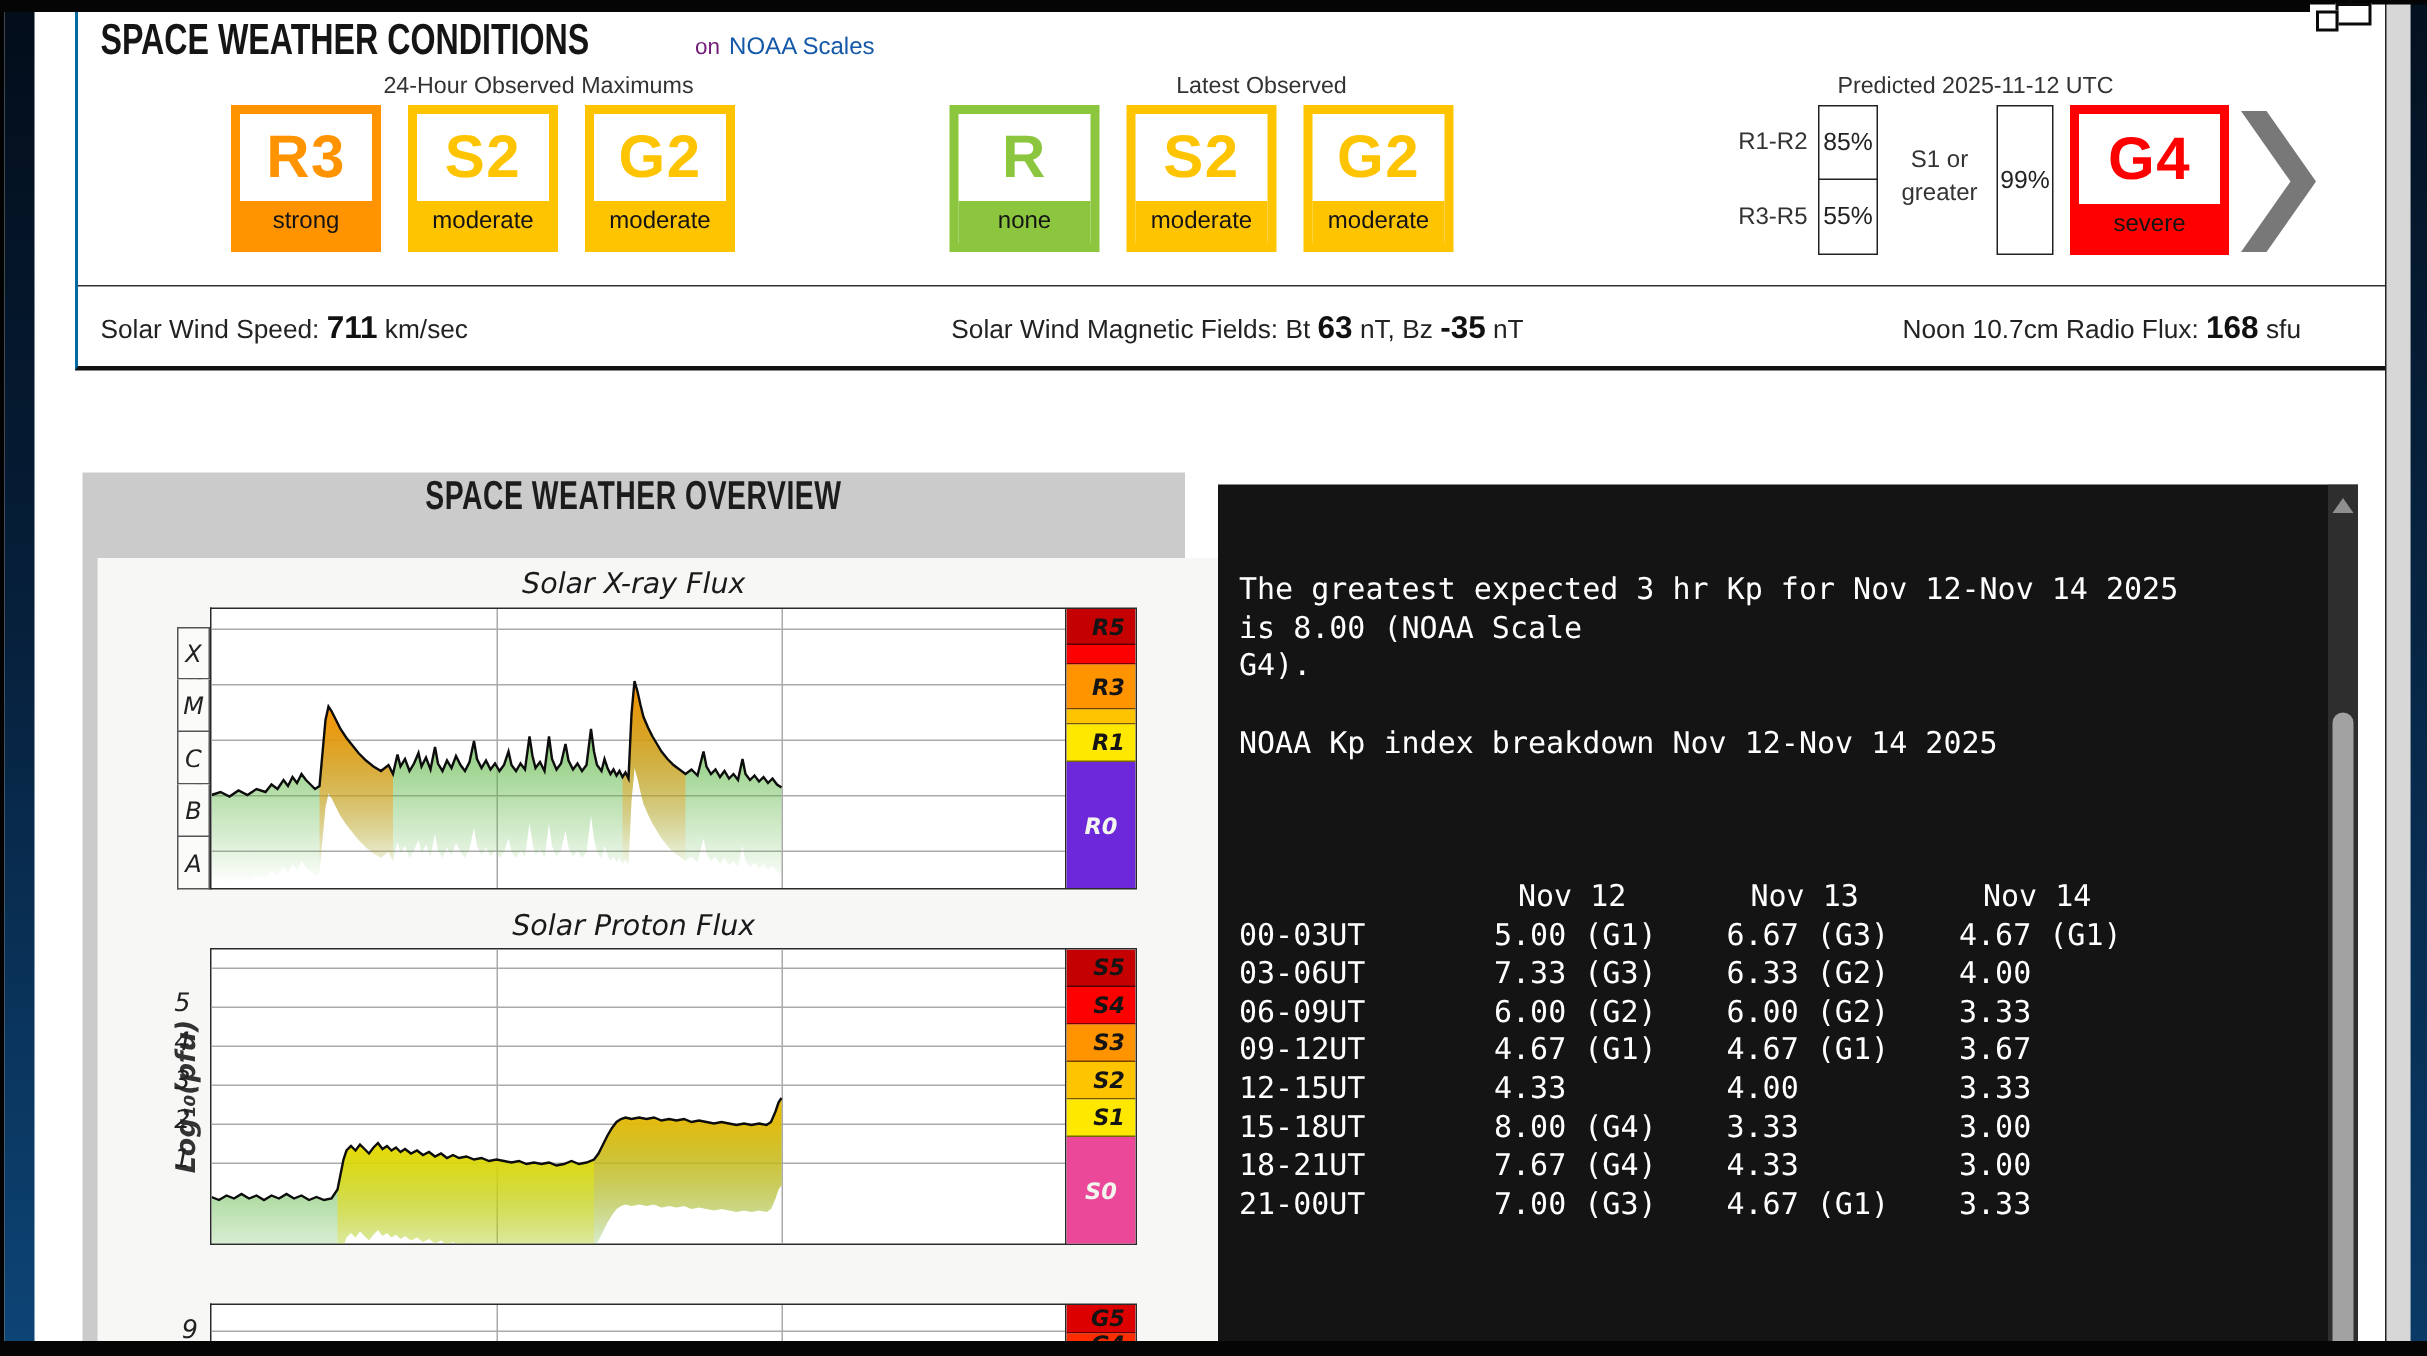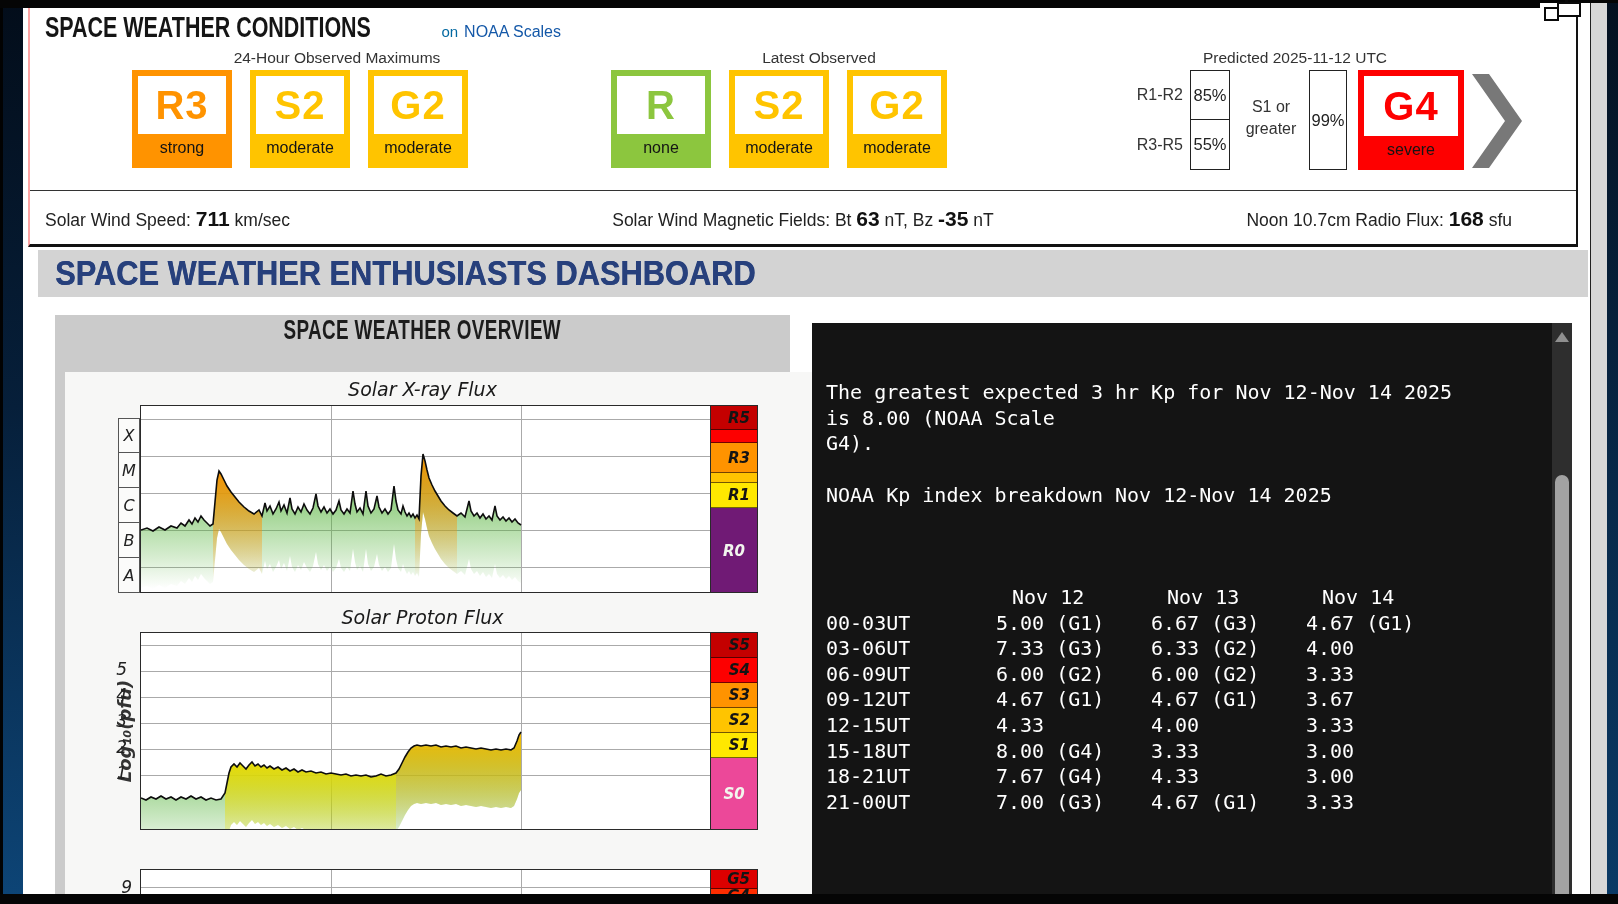--- a/index.html
+++ b/index.html
@@ -15,25 +15,25 @@
   .frame-right { position:absolute; left:1607px; top:0; width:11px; height:904px; background:linear-gradient(#04101f,#07294a 55%,#0a3a66); z-index:59; }
   .browser-scrollbar { position:absolute; left:1590px; top:0; width:17px; height:904px; background:#d7d7d7; border-left:1px solid #222; z-index:58; }
 
   
   .popout { position:absolute; left:1544px; top:0; width:42px; height:24px; z-index:61; }
   .popout .big { position:absolute; left:13px; top:2px; width:24px; height:15px; border:2.5px solid #0a0a0a; background:#fff; }
   .popout .tick { position:absolute; left:21px; top:0; width:2.5px; height:4px; background:#0a0a0a; }
   .popout .small { position:absolute; left:0; top:7px; width:15px; height:14px; border:2.5px solid #0a0a0a; background:#fff; }
 
   
-  .banner { position:absolute; left:28px; top:8px; width:1550px; height:239px; background:#fff;
-            border-left:2px solid #fca5a5; border-right:2px solid #121212; border-bottom:3px solid #121212; z-index:10; }
+  .banner { position:absolute; left:50px; top:8px; width:1550px; height:239px; background:#fff;
+            border-left:2px solid #0369a1; border-right:2px solid #121212; border-bottom:3px solid #121212; z-index:10; }
   .banner-title-row { position:absolute; left:15px; top:3px; height:34px; display:flex; align-items:baseline; }
   .banner-title { font-size:29px; font-weight:700; color:#151515; letter-spacing:0; transform:scaleX(0.74); transform-origin:left center; white-space:nowrap; }
-  .banner-on   { font-size:15px; color:#0369a1; margin-left:-44px; }
+  .banner-on   { font-size:15px; color:#701a75; margin-left:-44px; }
   .banner-link { font-size:16px; color:#1458a8; margin-left:6px; text-decoration:none; cursor:pointer; }
 
   .group-label { position:absolute; font-size:15.5px; color:#333; text-align:center; width:320px; }
   .boxes { position:absolute; display:flex; gap:18px; }
   .status-box { width:100px; height:98px; border:6px solid var(--c); background:#fff; display:flex; flex-direction:column; }
   .status-box .code { flex:1; display:flex; align-items:center; justify-content:center; font-size:40px; font-weight:700; color:var(--c); letter-spacing:1px; }
   .status-box .band { height:28px; background:var(--c); display:flex; align-items:center; justify-content:center; font-size:16px; color:#141414; }
 
   
   .pred-rlabel { position:absolute; font-size:16px; color:#333; width:55px; text-align:right; }
@@ -177,23 +177,20 @@
         <span>nT</span>
       </div>
       <div class="metric-right">
         <span>Noon 10.7cm Radio Flux:</span>
         <b>168</b>
         <span>sfu</span>
       </div>
     </div>
   </div>
 
-  <div class="dash-band">
-    <span>SPACE WEATHER ENTHUSIASTS DASHBOARD</span>
-  </div>
 
   <div class="overview">
     <div class="overview-title">
       <span>SPACE WEATHER OVERVIEW</span>
     </div>
     <div class="overview-inner">
 
       <div class="chart-title" style="top:6px;">Solar X-ray Flux</div>
       <div class="chart-row" style="top:33px; height:188px;">
         <div class="axis-col">
@@ -242,21 +239,21 @@
               <path d="M274,112 L276,109 L278,113 L280,70 L282,48 L284,55 L286,64 L288,72 L291,79 L294,85 L297,90 L300,95 L304,100 L308,104 L312,107 L316,110 L316,168 L312,165 L308,162 L304,158 L300,153 L297,148 L294,143 L291,137 L288,130 L286,122 L284,113 L282,106 L280,128 L278,171 L276,167 L274,170 Z" fill="url(#gradOrange16)"></path>
               <polyline points="0,124 6,122 12,125 18,121 24,124 30,120 36,122 40,117 44,120 48,114 51,118 54,112 57,116 60,110 63,114 66,117 69,120 72,118 74,96 76,74 78,65 80,68 83,74 86,80 90,86 94,91 98,96 103,101 108,105 113,108 118,104 121,110 124,97 126,105 129,100 132,108 135,103 138,96 140,105 143,99 146,107 149,92 151,103 154,108 157,101 160,106 163,98 166,104 169,108 172,102 175,88 177,100 180,106 183,101 186,107 189,103 192,108 195,104 198,95 200,104 203,108 206,103 209,107 212,85 214,98 216,106 219,102 222,108 225,85 227,100 230,107 233,103 236,90 238,101 241,107 244,103 247,108 250,104 253,80 255,95 257,104 260,108 262,100 264,106 266,110 268,107 270,111 272,108 274,112 276,109 278,113 280,70 282,48 284,55 286,64 288,72 291,79 294,85 297,90 300,95 304,100 308,104 312,107 316,110 320,107 324,111 328,95 330,105 333,110 336,107 339,112 342,108 345,113 348,110 351,114 354,100 356,110 359,114 362,111 365,115 368,112 371,116 374,113 377,117 380,119" fill="none" stroke="#0d0d0d" stroke-width="1.6"></polyline>
             </svg>
         </div>
         <div class="scale-col" style="height:188px;">
             <div class="scale-box" style="height: 24px; background: rgb(196, 0, 0);">R5</div>
             <div class="scale-box" style="height: 13px; background: rgb(253, 0, 0);"></div>
             <div class="scale-box" style="height: 30px; background: rgb(255, 147, 0);">R3</div>
             <div class="scale-box" style="height: 10px; background: rgb(255, 196, 0);"></div>
             <div class="scale-box" style="height: 25px; background: rgb(255, 232, 0);">R1</div>
-            <div class="scale-box light" style="height: 86px; background: #701a75;">R0</div>
+            <div class="scale-box light" style="height: 86px; background: #6d28d9;">R0</div>
           </div>
       </div>
 
       <div class="chart-title" style="top:234px;">Solar Proton Flux</div>
       <div class="chart-row" style="top:260px; height:198px;">
         <div class="axis-col">
           <div class="axis-label">Log₁₀(pfu)</div>
           <div class="pticks">
               <span class="ptick" style="top: 38px;">5</span>
               <span class="ptick" style="top: 64px;">4</span>

